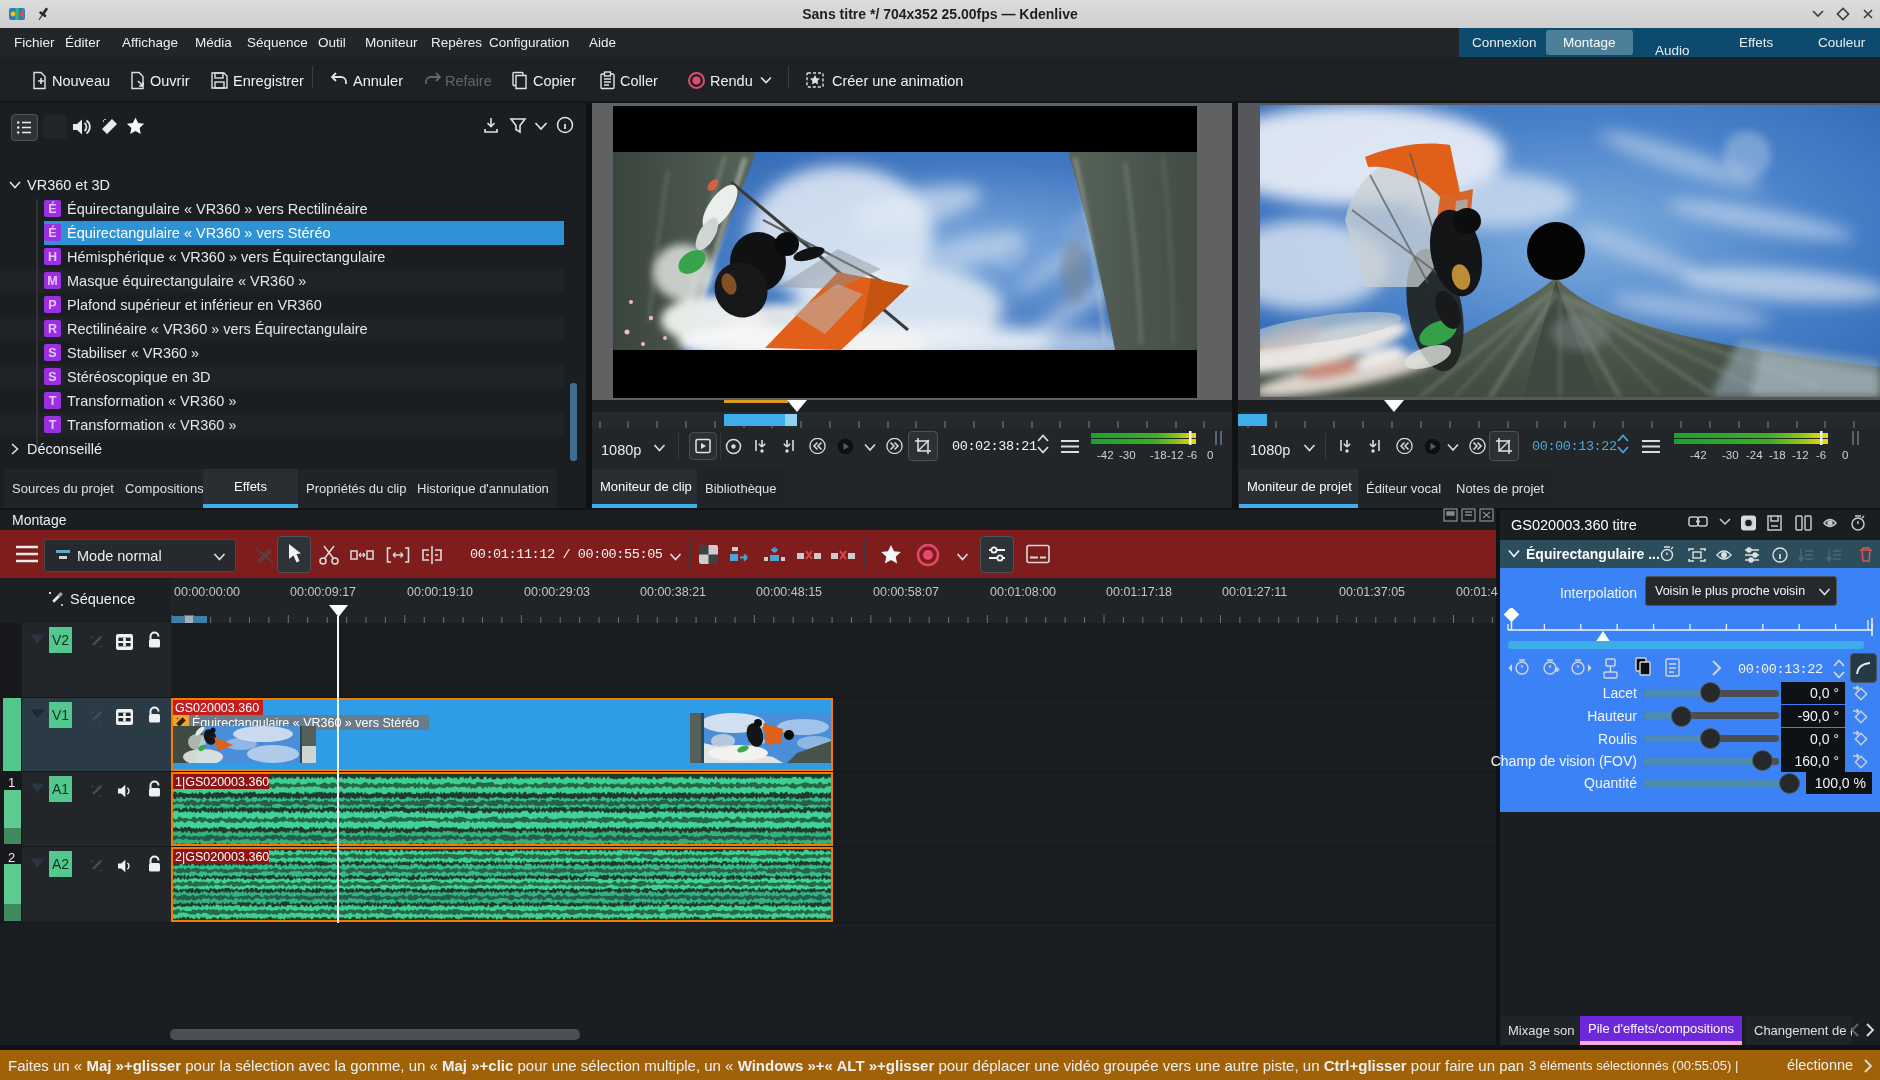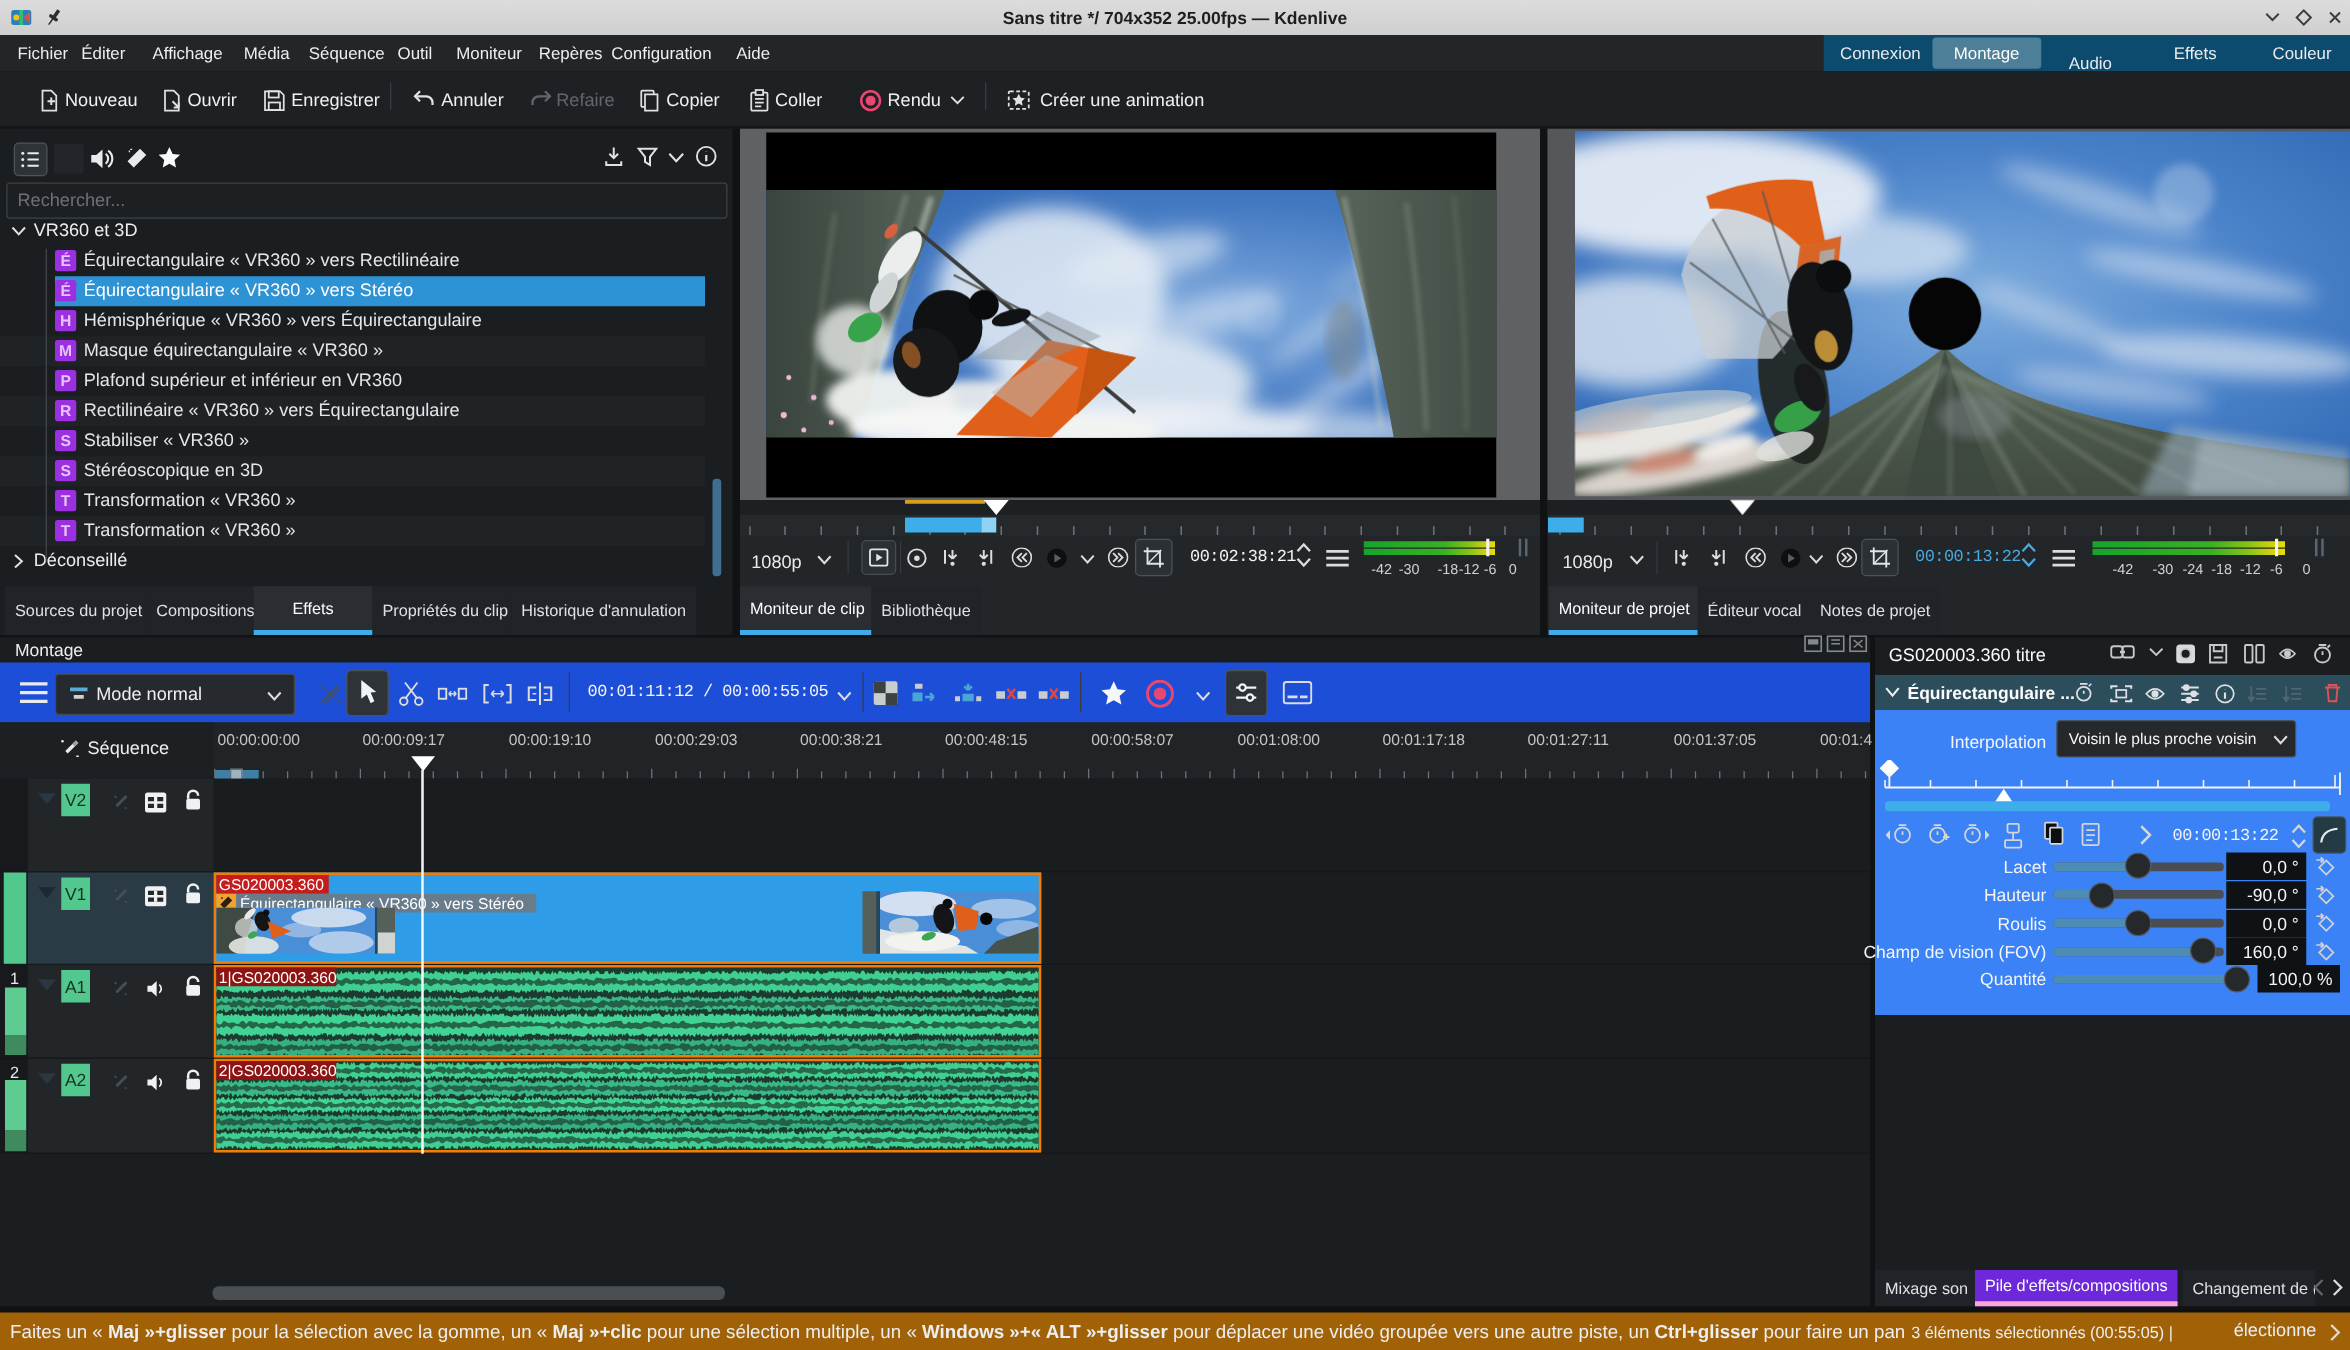--- a/index.html
+++ b/index.html
@@ -136,21 +136,20 @@
       <svg class="abs" style="left:509px;top:14px" width="18" height="17" viewBox="0 0 18 17" fill="none" stroke="#e0e2e4" stroke-width="1.6">
         <path d="M2 2 H16 L11 8.5 V15 L7 12.5 V8.5 Z"></path>
       </svg>
       <svg class="abs" style="left:533px;top:18px" width="16" height="11" viewBox="0 0 16 11">
         <path d="M2.5 2 L8 8 L13.5 2" fill="none" stroke="#e0e2e4" stroke-width="1.7"></path>
       </svg>
       <svg class="abs" style="left:556px;top:13px" width="18" height="18" viewBox="0 0 18 18" fill="none" stroke="#e0e2e4" stroke-width="1.5">
         <circle cx="9" cy="9" r="7.5"></circle>
         <path d="M9 5.2 V5.4 M9 8 V13" stroke-width="1.8"></path>
       </svg>
-      <div class="abs" style="left:5px;top:43px;width:577px;height:29px;background:#1d2023;border:1px solid #3e4347;border-radius:3px;display:flex;align-items:center;padding-left:8px;color:#6d7175;font-size:14.5px">Rechercher...</div>
       <svg class="abs" style="left:8px;top:77px" width="14" height="10" viewBox="0 0 14 10">
         <path d="M2 2 L7 7.5 L12 2" fill="none" stroke="#dfe1e3" stroke-width="1.6"></path>
       </svg>
       <div class="abs" style="left:27px;top:70px;height:24px;display:flex;align-items:center;font-size:14.5px;color:#eceef0">VR360 et 3D</div>
       <div class="abs" style="left:44px;top:97px;width:17px;height:17px;background:#9b30e0;border-radius:2px;display:flex;align-items:center;justify-content:center;color:#e6c2ff;font-weight:bold;font-size:12.5px">É</div>
       <div class="abs" style="left:67px;top:94px;height:24px;display:flex;align-items:center;font-size:14.5px;color:#e4e6e8">Équirectangulaire « VR360 » vers Rectilinéaire</div>
       <div class="abs" style="left:44px;top:118px;width:520px;height:24px;background:#2e93d5"></div>
       <div class="abs" style="left:44px;top:121px;width:17px;height:17px;background:#9b30e0;border-radius:2px;display:flex;align-items:center;justify-content:center;color:#e6c2ff;font-weight:bold;font-size:12.5px">É</div>
       <div class="abs" style="left:67px;top:118px;height:24px;display:flex;align-items:center;font-size:14.5px;color:#ffffff">Équirectangulaire « VR360 » vers Stéréo</div>
       <div class="abs" style="left:44px;top:145px;width:17px;height:17px;background:#9b30e0;border-radius:2px;display:flex;align-items:center;justify-content:center;color:#e6c2ff;font-weight:bold;font-size:12.5px">H</div>
@@ -547,21 +546,21 @@
     <div class="tab" style="left:1448px">Notes de projet</div>
     <div class="abs" style="left:0;top:510px;width:1496px;height:535px;background:#1b1e20"><div class="abs" style="left:12px;top:0px;height:20px;display:flex;align-items:center;font-size:14px;color:#eceef0">Montage</div><rect><rect><rect></rect></rect></rect></div>
     <svg class="abs" style="left:1443px;top:508px" width="52" height="15" viewBox="0 0 52 15" fill="none" stroke="#85898d" stroke-width="1.3">
       <rect x="1" y="1" width="13" height="12"></rect>
       <path d="M4 4 h7 v3 h-7 z" fill="#85898d"></path>
       <rect x="19" y="1" width="13" height="12"></rect>
       <path d="M22 7 h7 M22 4 h7"></path>
       <rect x="37" y="1" width="13" height="12"></rect>
       <path d="M40 4 l7 6 M47 4 l-7 6"></path>
     </svg>
-    <div class="abs" style="left:0;top:530px;width:1496px;height:48px;background:#1d4ed8">
+    <div class="abs" style="left:0;top:530px;width:1496px;height:48px;background:#7f1d1d">
       <svg class="abs" style="left:15px;top:15px" width="24" height="18" viewBox="0 0 24 18" stroke="#e8eaec" stroke-width="2.6">
         <path d="M1 2 H23 M1 9 H23 M1 16 H23"></path>
       </svg>
       <div class="abs" style="left:44px;top:9px;width:192px;height:33px;background:#26292d;border:1px solid #45494d;border-radius:3px"></div>
       <svg class="abs" style="left:55px;top:18px" width="16" height="14" viewBox="0 0 16 14">
         <rect x="1" y="2" width="14" height="3" fill="#5aaad2"></rect>
         <rect x="4" y="8" width="8" height="3" fill="#cfd2d4"></rect>
       </svg>
       <div class="abs" style="left:77px;top:9px;height:33px;display:flex;align-items:center;font-size:14.5px;color:#eceef0">Mode normal</div>
       <svg class="abs" style="left:212px;top:22px" width="15" height="10" viewBox="0 0 15 10">

